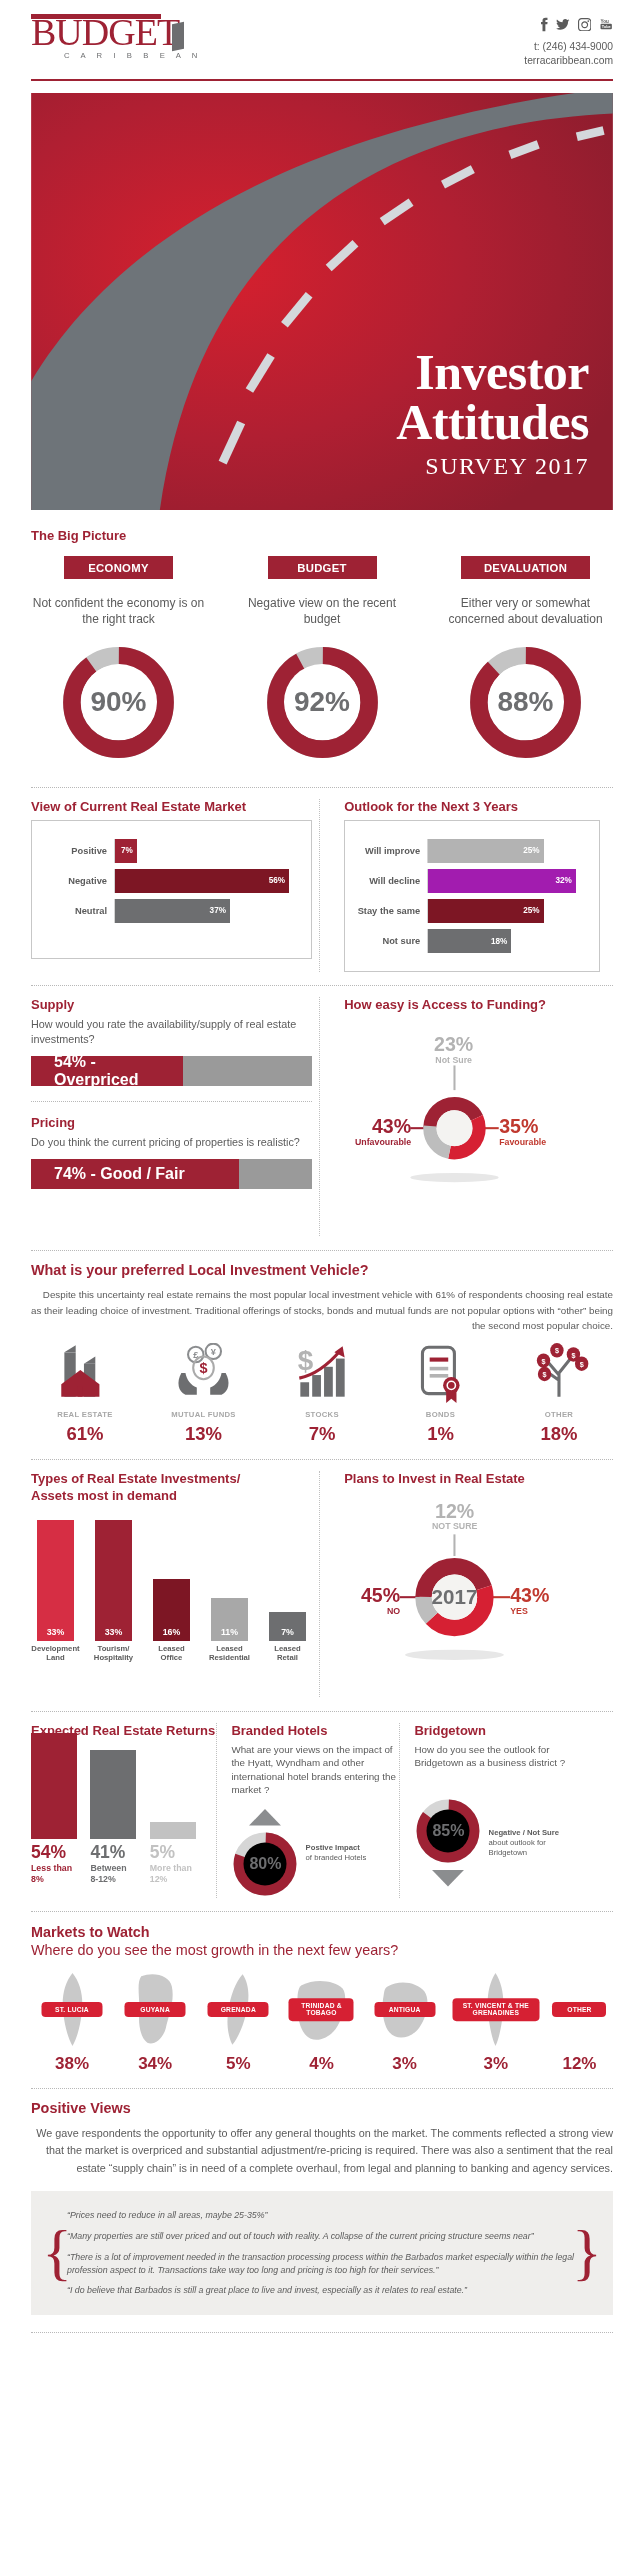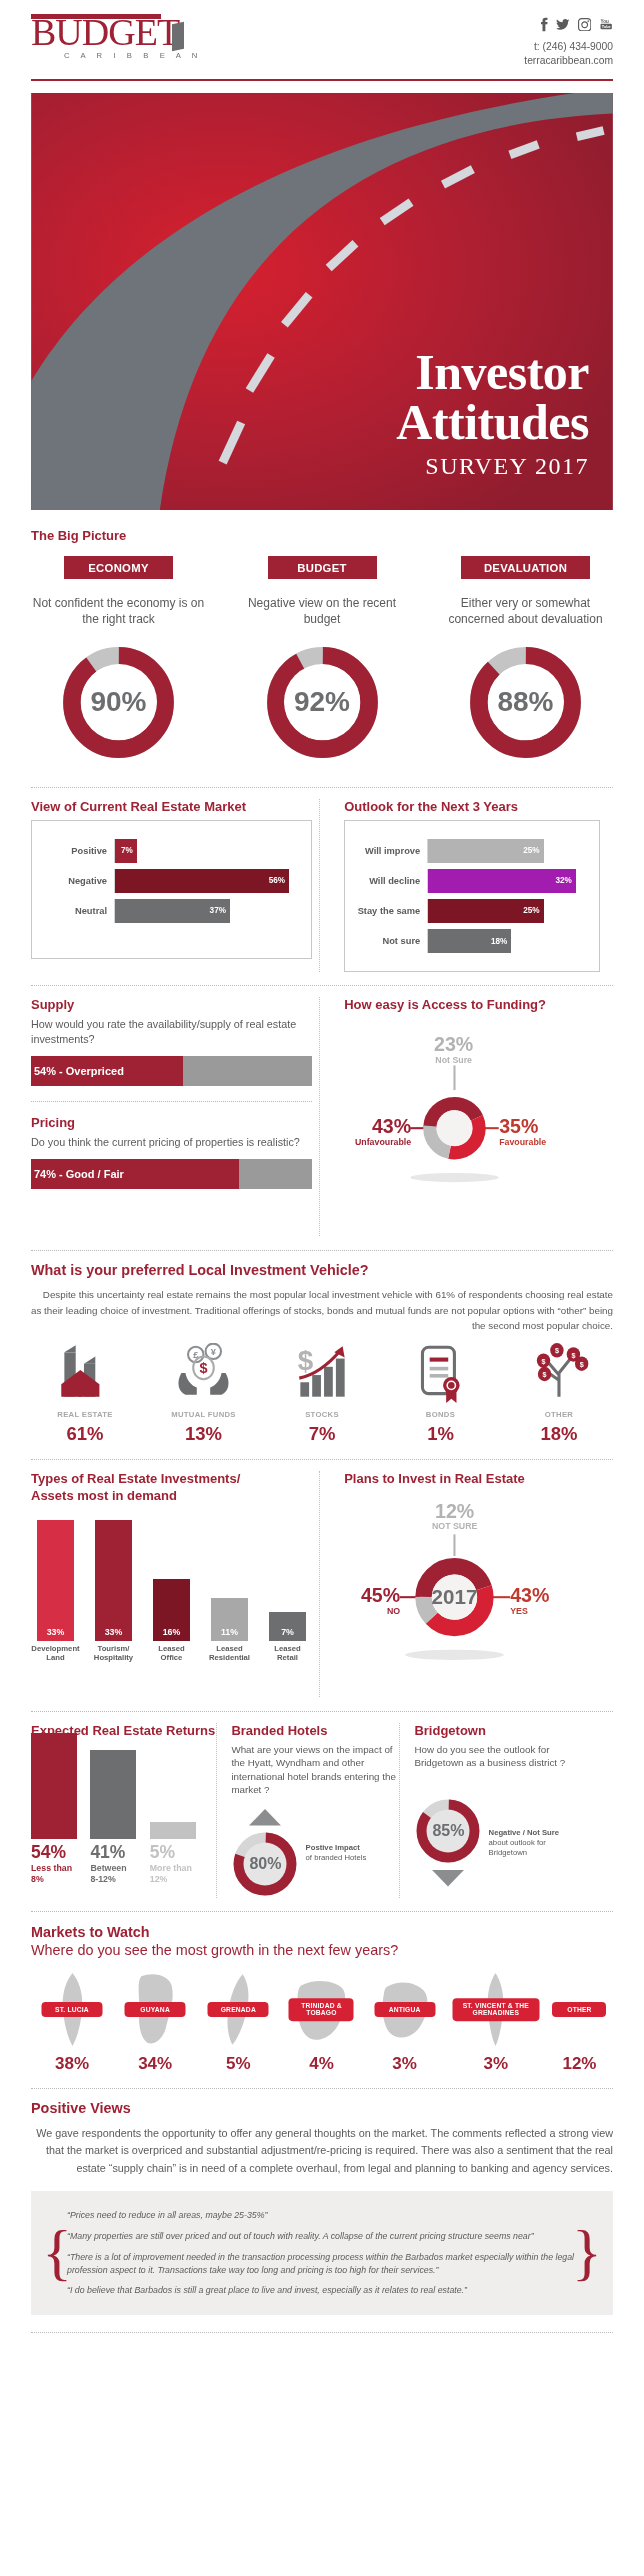--- a/index.html
+++ b/index.html
@@ -81,21 +81,21 @@
   .col-r { width: 281px; margin-left: 31px; }
   .vdivide { border-left: 1px dotted #c0c0c0; }
   .chartbox { border: 0.5px solid #c7c7c7; padding: 11.3px 9.3px 11.3px 5.2px; margin-top: 6.2px; }
   .hrow { display: flex; align-items: center; margin: 6.2px 0; }
   .hrow .lab { width: 77px; text-align: right; padding-right: 7.2px; font-size: 9.3px; font-weight: 700; color: #5b5b5b; }
   .hrow .track { flex: 1; border-left: 1px solid #d4d4d4; position: relative; height: 24px; display:flex; align-items:center;}
   .hrow .bar { height: 24px; display: flex; align-items: center; justify-content: flex-end; padding-right: 4.1px; color: #fff; font-weight: 700; font-size: 8.2px; }
 
   
   .stack-bar { height: 30px; width: 100%; background: #9a9a9a; position: relative; display: flex; align-items: center; margin-top: 9.3px; }
-  .stack-bar .fill { height: 30px; background: #9e2234; display: flex; align-items: center; padding-left: 3px; color: #fff; font-weight: 700; font-size: 11px; }
+  .stack-bar .fill { height: 30px; background: #9e2234; display: flex; align-items: center; padding-left: 23px; color: #fff; font-weight: 700; font-size: 16px; }
   .q { font-size: 10.8px; line-height: 1.35; margin-top: 5.2px; color:#5b5b5b; }
 
   
   .funding-wrap { position: relative; height: 222px; }
   .ring-label { position: absolute; font-weight: 700; }
   .ring-num { font-size: 19.6px; line-height: 1; }
   .ring-cap { font-size: 8.8px; }
 
   
   .intro { font-size: 9.8px; line-height: 1.55; margin: 9.3px 0 5.2px 0; color:#5b5b5b;text-align:right; }
@@ -116,21 +116,21 @@
   .tc1 { width: 185px; }
   .tc2 { width: 183px; padding-left: 14.4px; }
   .tc3 { width: 183px; padding-left: 14.4px; }
   .ret-bars { display: flex; align-items: flex-end; height: 129px; gap: 13.4px; margin-top: 17.5px; }
   .ret-col { width: 46px; }
   .ret-bar { width: 46px; }
   .ret-pct { font-size: 17.5px; font-weight: 700; margin-top: 3.1px; }
   .ret-cap { font-size: 8.8px; font-weight: 700; line-height: 1.2; }
 
   .mini-donut { position: relative; width: 68px; height: 68px; }
-  .mini-donut .hole { position:absolute; left:50%; top:50%; transform:translate(-50%,-50%); width:43px; height:43px; border-radius:50%; background:#e5e5e5; display:flex; align-items:center; justify-content:center; }
+  .mini-donut .hole { position:absolute; left:50%; top:50%; transform:translate(-50%,-50%); width:43px; height:43px; border-radius:50%; background:#000000; display:flex; align-items:center; justify-content:center; }
   .mini-donut .val { font-size: 16px; font-weight: 700; color: #6d6e70; }
   .mini-legend { font-size: 7.7px; line-height: 1.3; padding-left: 6.2px; }
   .mini-legend b { color: #5b5b5b; }
 
   
   .markets { display: flex; justify-content: space-between; margin-top: 13.4px; }
   .mk { width: 82px; text-align: center; position: relative; }
   .mk .isle { height: 77px; display:flex; align-items:center; justify-content:center; position:relative;}
   .mk .pill {
     position: absolute; left: 50%; top: 50%; transform: translate(-50%,-50%);

